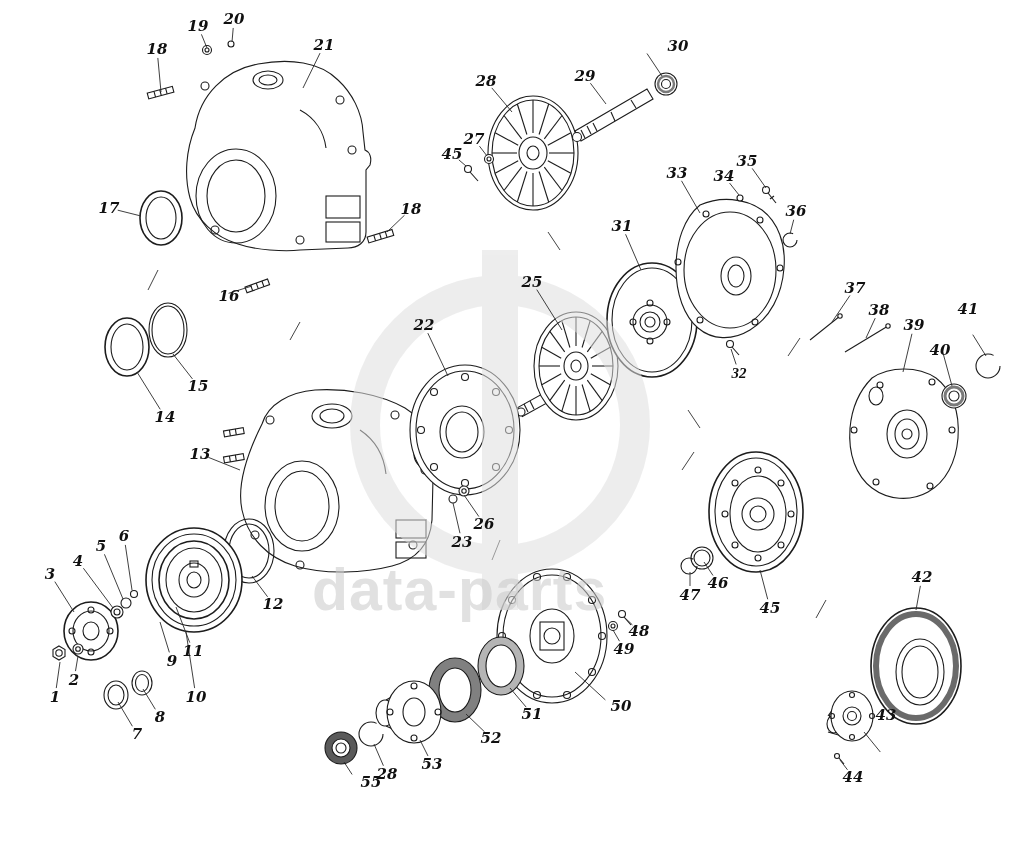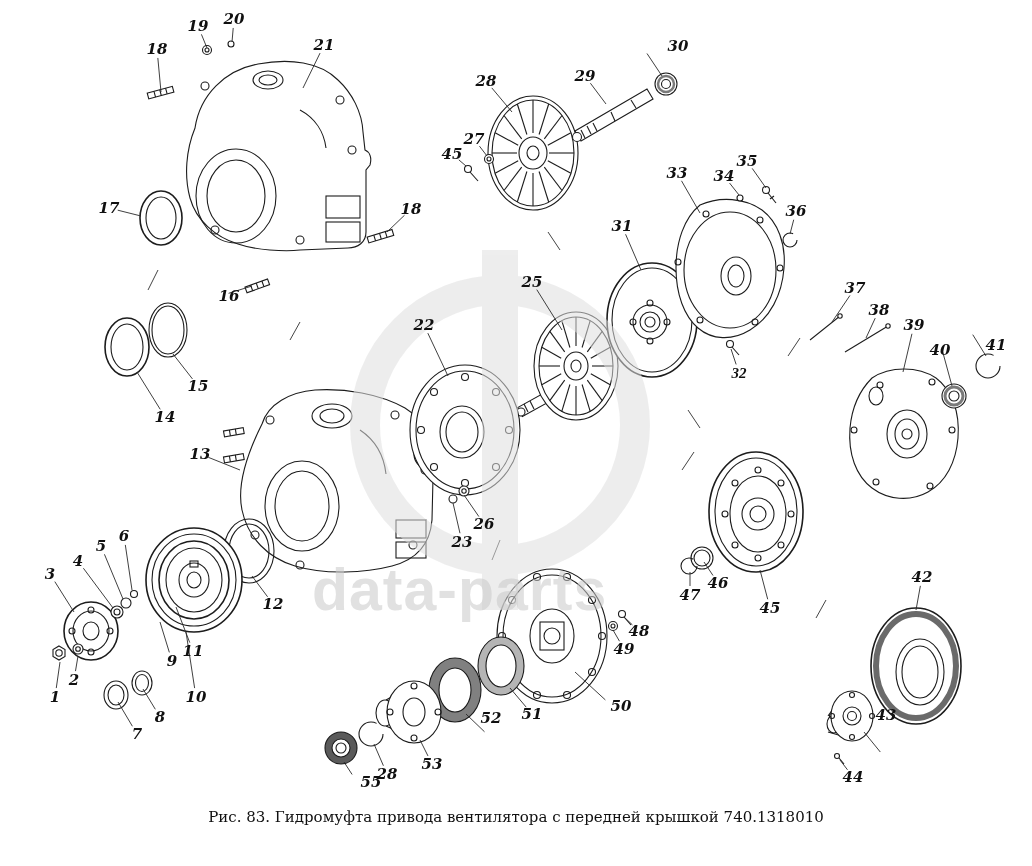--- a/index.html
+++ b/index.html
@@ -554,31 +554,30 @@
       <div class="callout" style="left: 622px; top: 226px;">31</div>
       <div class="callout" style="left: 739px; top: 373px; font-family: Liberation Serif, serif;">32</div>
       <div class="callout" style="left: 677px; top: 173px;">33</div>
       <div class="callout" style="left: 724px; top: 176px;">34</div>
       <div class="callout" style="left: 747px; top: 161px;">35</div>
       <div class="callout" style="left: 796px; top: 211px;">36</div>
       <div class="callout" style="left: 855px; top: 288px;">37</div>
       <div class="callout" style="left: 879px; top: 310px;">38</div>
       <div class="callout" style="left: 914px; top: 325px;">39</div>
       <div class="callout" style="left: 940px; top: 342px; margin-top: 8px;">40</div>
-      <div class="callout" style="left: 968px; top: 345px; margin-left: 28px;">41</div>
+      <div class="callout" style="left: 968px; top: 309px;">41</div>
       <div class="callout" style="left: 922px; top: 577px;">42</div>
       <div class="callout" style="left: 886px; top: 715px;">43</div>
       <div class="callout" style="left: 853px; top: 777px;">44</div>
       <div class="callout" style="left: 770px; top: 608px;">45</div>
       <div class="callout" style="left: 718px; top: 583px;">46</div>
       <div class="callout" style="left: 690px; top: 595px;">47</div>
       <div class="callout" style="left: 639px; top: 631px;">48</div>
       <div class="callout" style="left: 624px; top: 649px;">49</div>
       <div class="callout" style="left: 621px; top: 706px;">50</div>
       <div class="callout" style="left: 532px; top: 714px;">51</div>
-      <div class="callout" style="left: 491px; top: 718px;">52</div>
+      <div class="callout" style="left: 491px; top: 738px;">52</div>
       <div class="callout" style="left: 432px; top: 764px;">53</div>
       <div class="callout" style="left: 387px; top: 774px;">28</div>
       <div class="callout" style="left: 357px; top: 782px; margin-left: 14px;">55</div>
     </div>
 
-  <div id="caption">Рис. 83. Гидромуфта привода вентилятора с передней крышкой 740.1318010</div>
 </div>
 
 </body></html>

